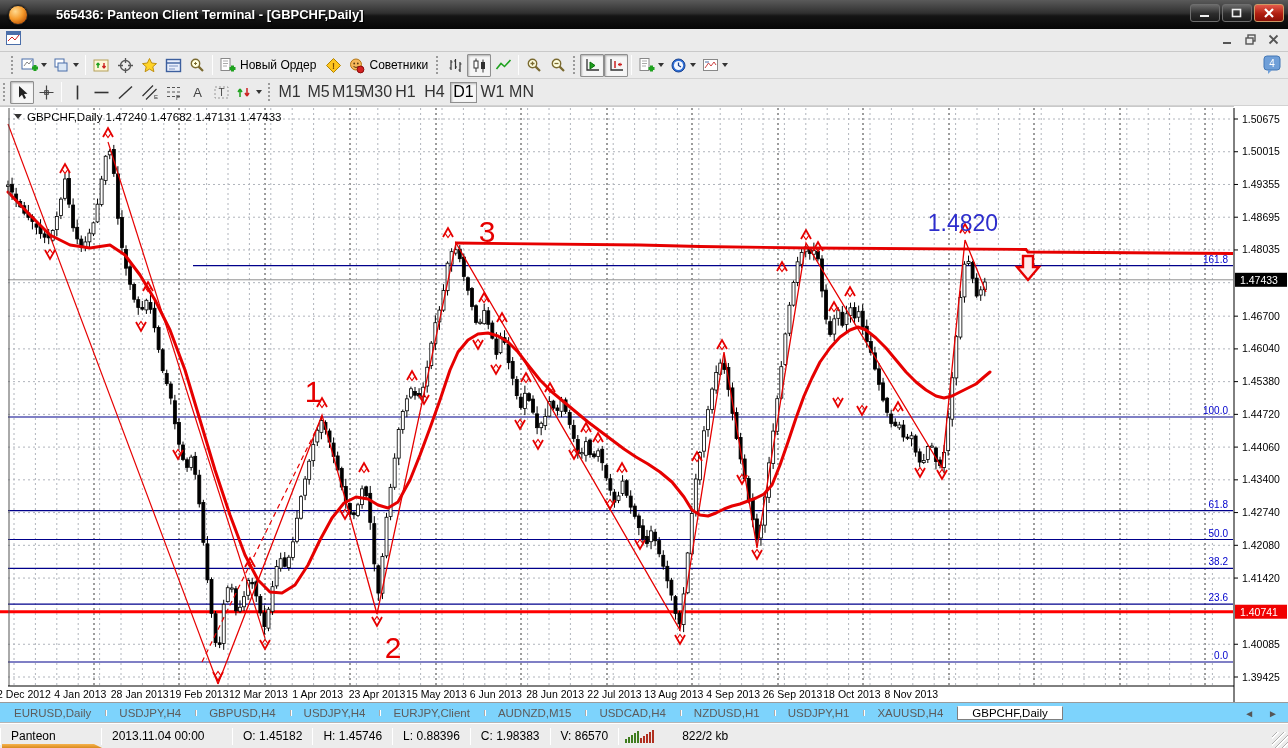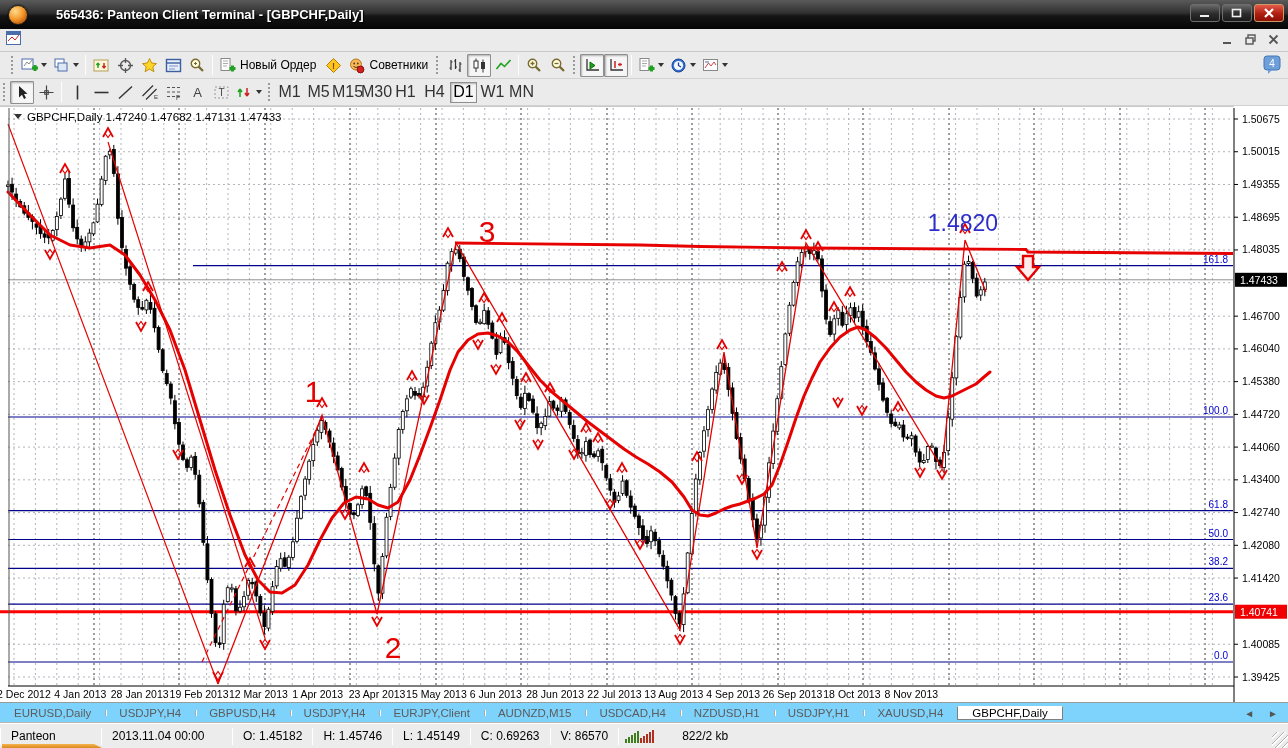--- a/index.html
+++ b/index.html
@@ -1192,23 +1192,23 @@
   <div id="statusbar">
     <div class="st-sep"></div>
     <div class="st-cell" style="flex:0 0 100px;">Panteon</div>
     <div class="st-sep"></div>
     <div class="st-cell" style="flex:0 0 130px;">2013.11.04 00:00</div>
     <div class="st-sep"></div>
     <div class="st-cell" style="flex:0 0 72px;">O: 1.45182</div>
     <div class="st-sep"></div>
     <div class="st-cell" style="flex:0 0 72px;text-align:center;">H: 1.45746</div>
     <div class="st-sep"></div>
-    <div class="st-cell" style="flex:0 0 72px;">L: 1.45149</div>
+    <div class="st-cell" style="flex:0 0 72px;">L: 0.88396</div>
     <div class="st-sep"></div>
-    <div class="st-cell" style="flex:0 0 72px;">C: 0.69263</div>
+    <div class="st-cell" style="flex:0 0 72px;">C: 1.98383</div>
     <div class="st-sep"></div>
     <div class="st-cell" style="flex:0 0 66px;">V: 86570</div>
     <div class="st-sep"></div>
     <div id="st-bars">
         <i style="height: 4px; background: rgb(63, 125, 31);"></i>
         <i style="height: 6px; background: rgb(63, 125, 31);"></i>
         <i style="height: 8px; background: rgb(63, 125, 31);"></i>
         <i style="height: 10px; background: rgb(63, 125, 31);"></i>
         <i style="height: 12px; background: rgb(63, 125, 31);"></i>
         <i style="height: 5px; background: rgb(176, 48, 32);"></i>

